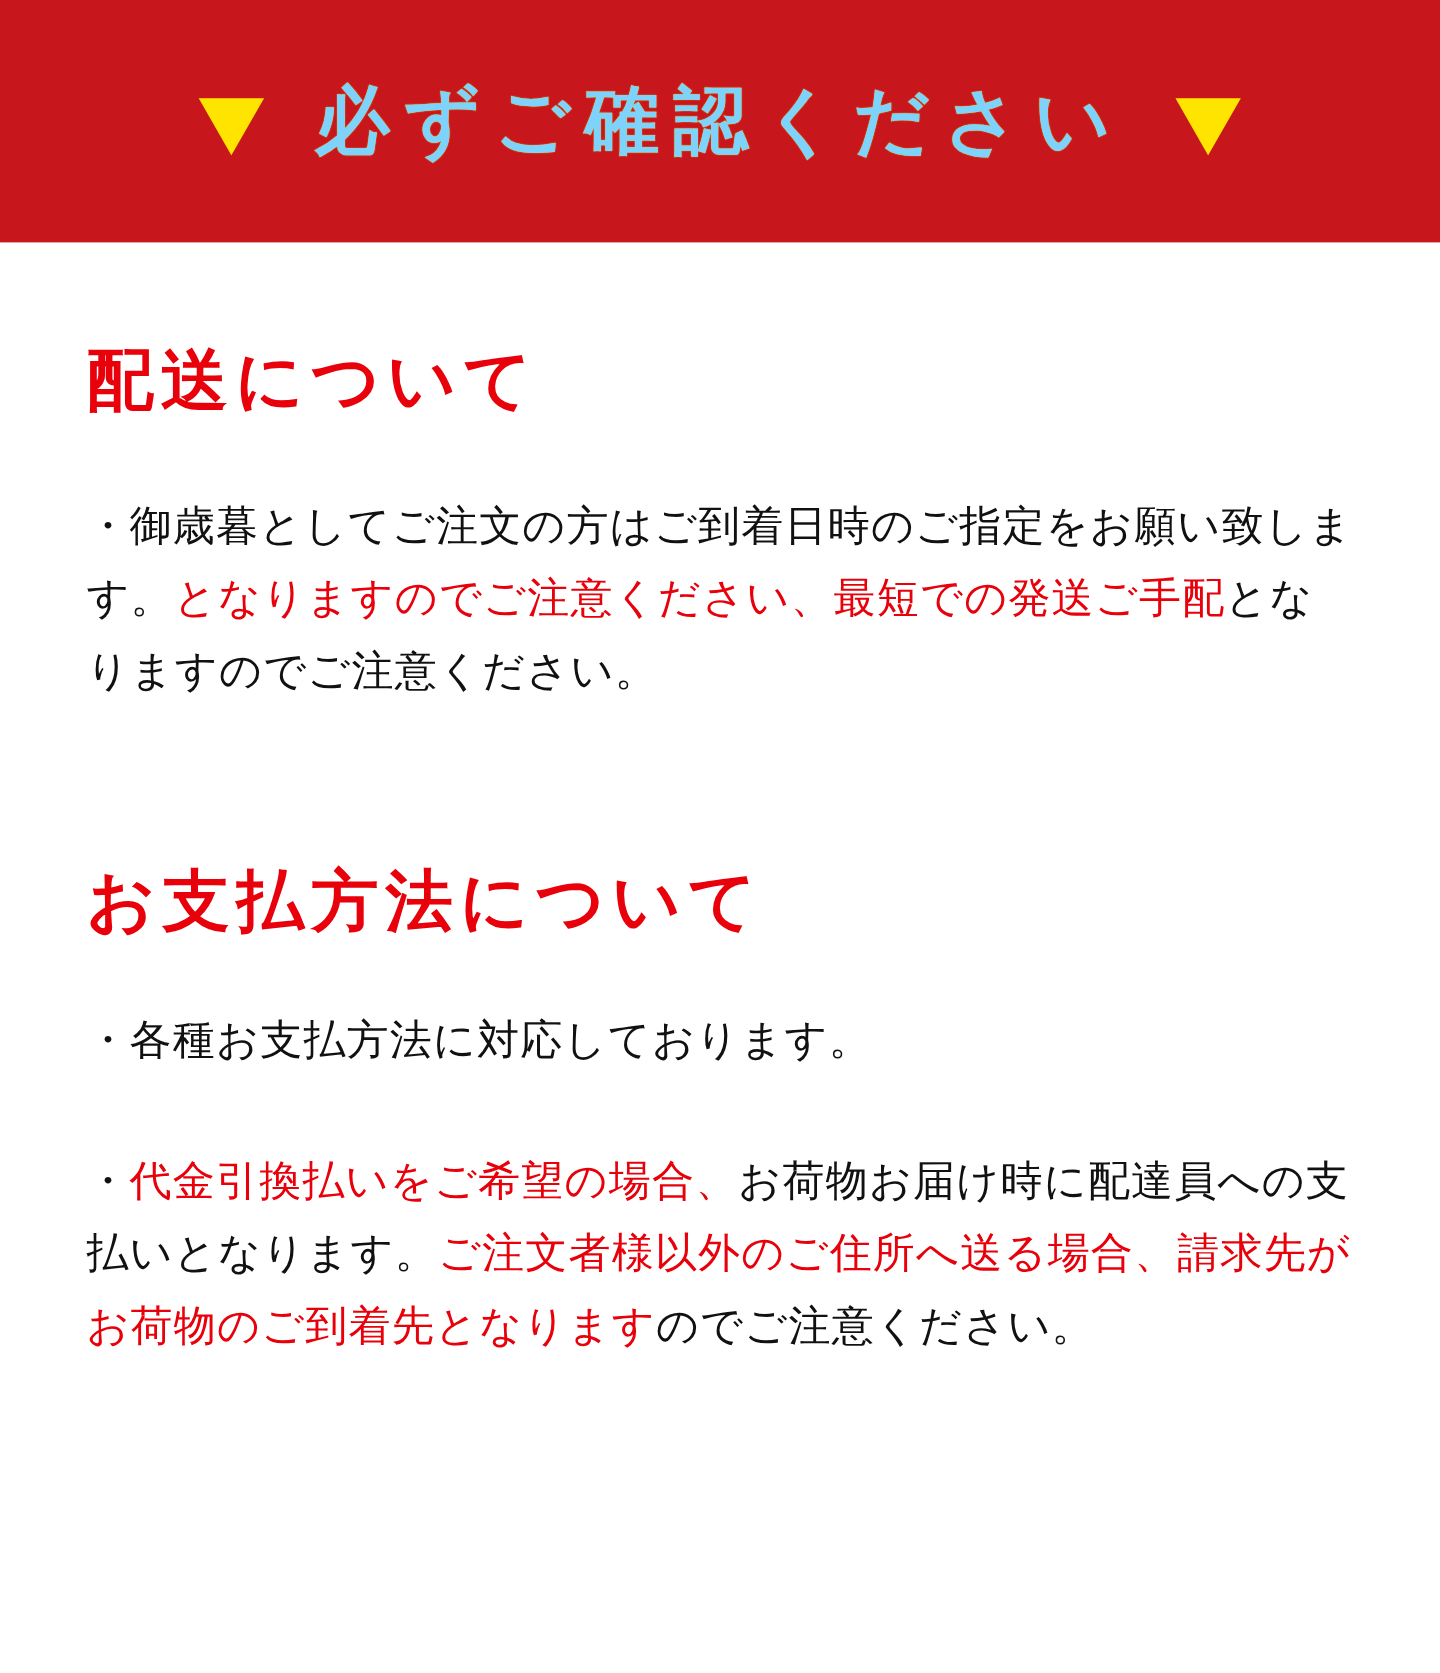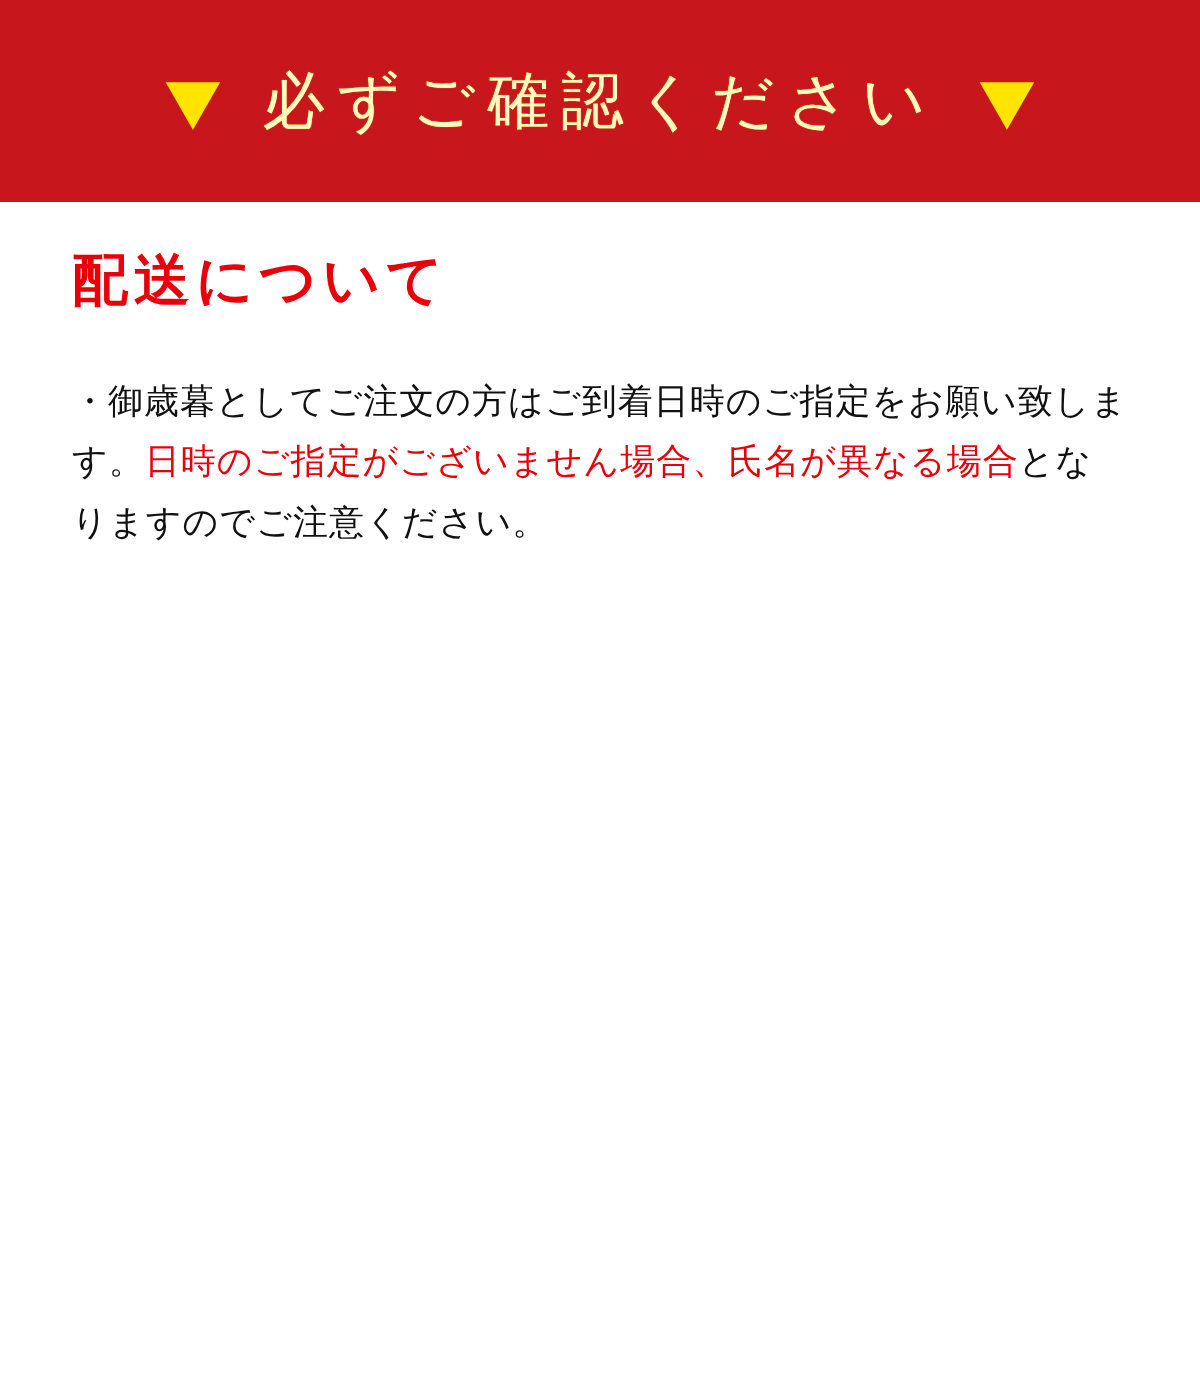--- a/index.html
+++ b/index.html
@@ -25,43 +25,43 @@
     gap: 46px;
     box-sizing: border-box;
   }
   .banner-arrow {
     color: #ffe400;
     font-size: 62px;
     line-height: 1;
     transform: scaleX(1.15);
   }
   .banner-title {
-    color: #fef9c3;
+    color: #7dd3fc;
     font-size: 62px;
-    font-weight: normal;
+    font-weight: bold;
     letter-spacing: 12px;
     white-space: nowrap;
     text-shadow: 0 0 1px #ffe400;
   }
 
   
   .content {
     padding: 0 72px;
     box-sizing: border-box;
   }
 
   .section-heading {
     color: #e8000a;
     font-size: 56px;
     font-weight: bold;
     letter-spacing: 6px;
     margin: 0;
     line-height: 1.2;
   }
-  .sec1-heading { padding-top: 44px; }
+  .sec1-heading { padding-top: 82px; }
   .sec2-heading { padding-top: 128px; }
 
   .para {
     font-size: 35px;
     line-height: 1.72;
     letter-spacing: 1px;
     color: #111111;
     margin: 0;
     font-weight: 500;
   }
@@ -80,17 +80,22 @@
 <div class="banner">
   <span class="banner-arrow">▼</span>
   <span class="banner-title">必ずご確認ください</span>
   <span class="banner-arrow">▼</span>
 </div>
 
 <div class="content">
 
   <section>
     <h2 class="section-heading sec1-heading">配送について</h2>
-    <p class="para p-sec1-1"><span>・御歳暮としてご注文の方はご到着日時のご指定をお願い致します。</span><span class="hl">日時のご指定がございません場合、氏名が異なる場合</span><span>となりますのでご注意ください。</span></p>
+    <p class="para p-sec1-1"><span>・御歳暮としてご注文の方はご到着日時のご指定をお願い致します。</span><span class="hl">となりますのでご注意ください、最短での発送ご手配</span><span>となりますのでご注意ください。</span></p>
   </section>
 
+  <section>
+    <h2 class="section-heading sec2-heading">お支払方法について</h2>
+    <p class="para p-sec2-1"><span>・各種お支払方法に対応しております。</span></p>
+    <p class="para p-sec2-2"><span>・</span><span class="hl">代金引換払いをご希望の場合、</span><span>お荷物お届け時に配達員への支払いとなります。</span><span class="hl">ご注文者様以外のご住所へ送る場合、請求先がお荷物のご到着先となります</span><span>のでご注意ください。</span></p>
+  </section>
 
 </div>
 
 </body></html>

